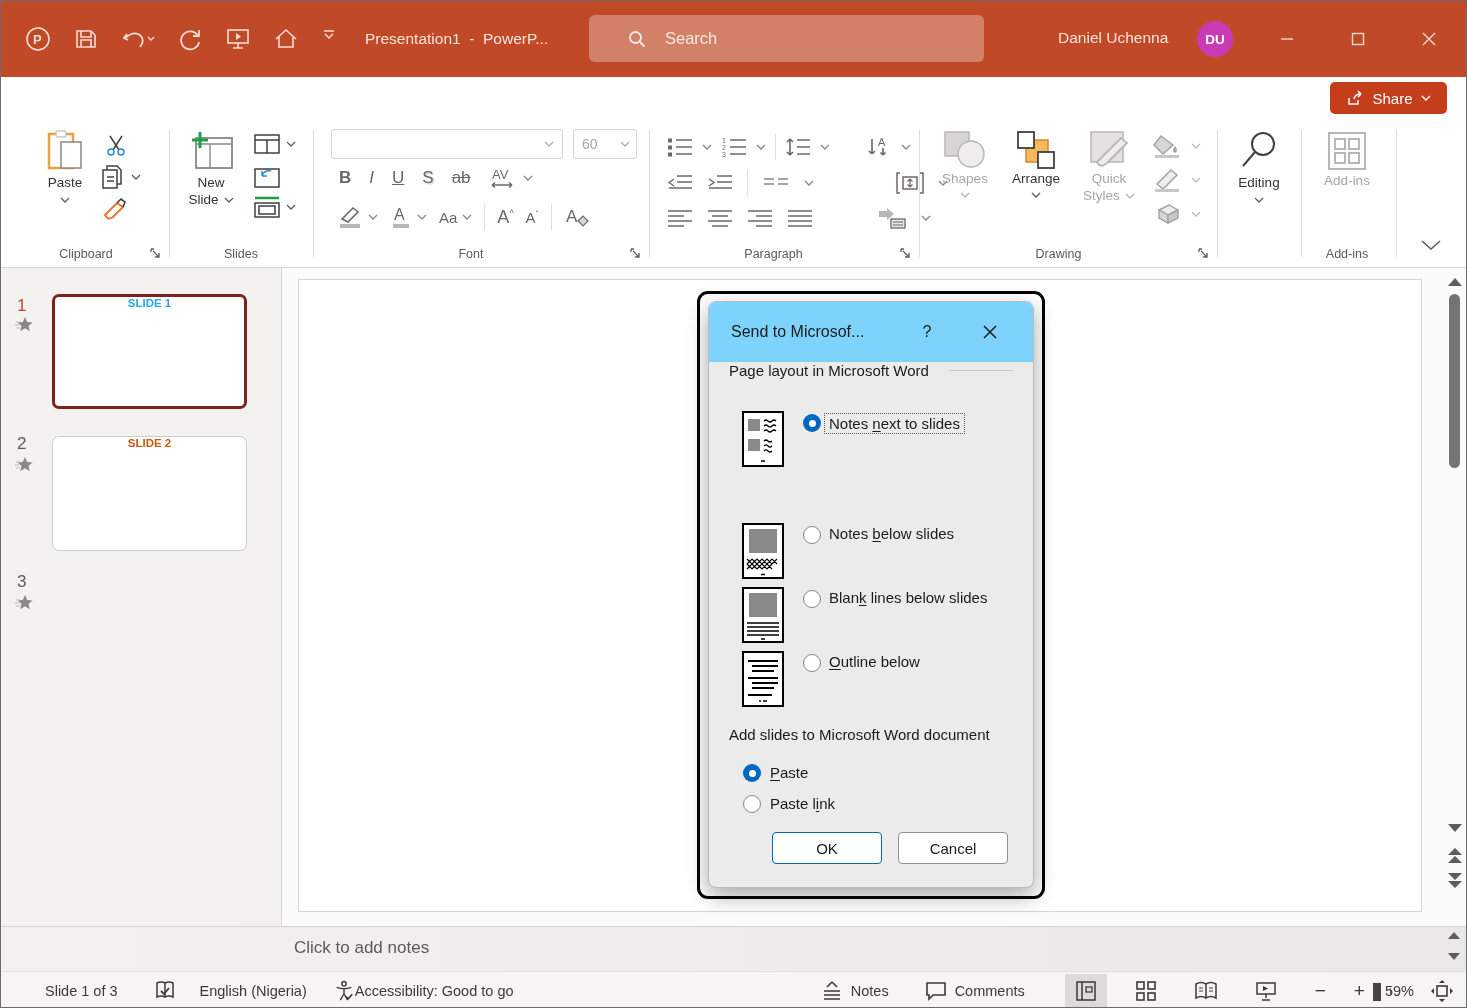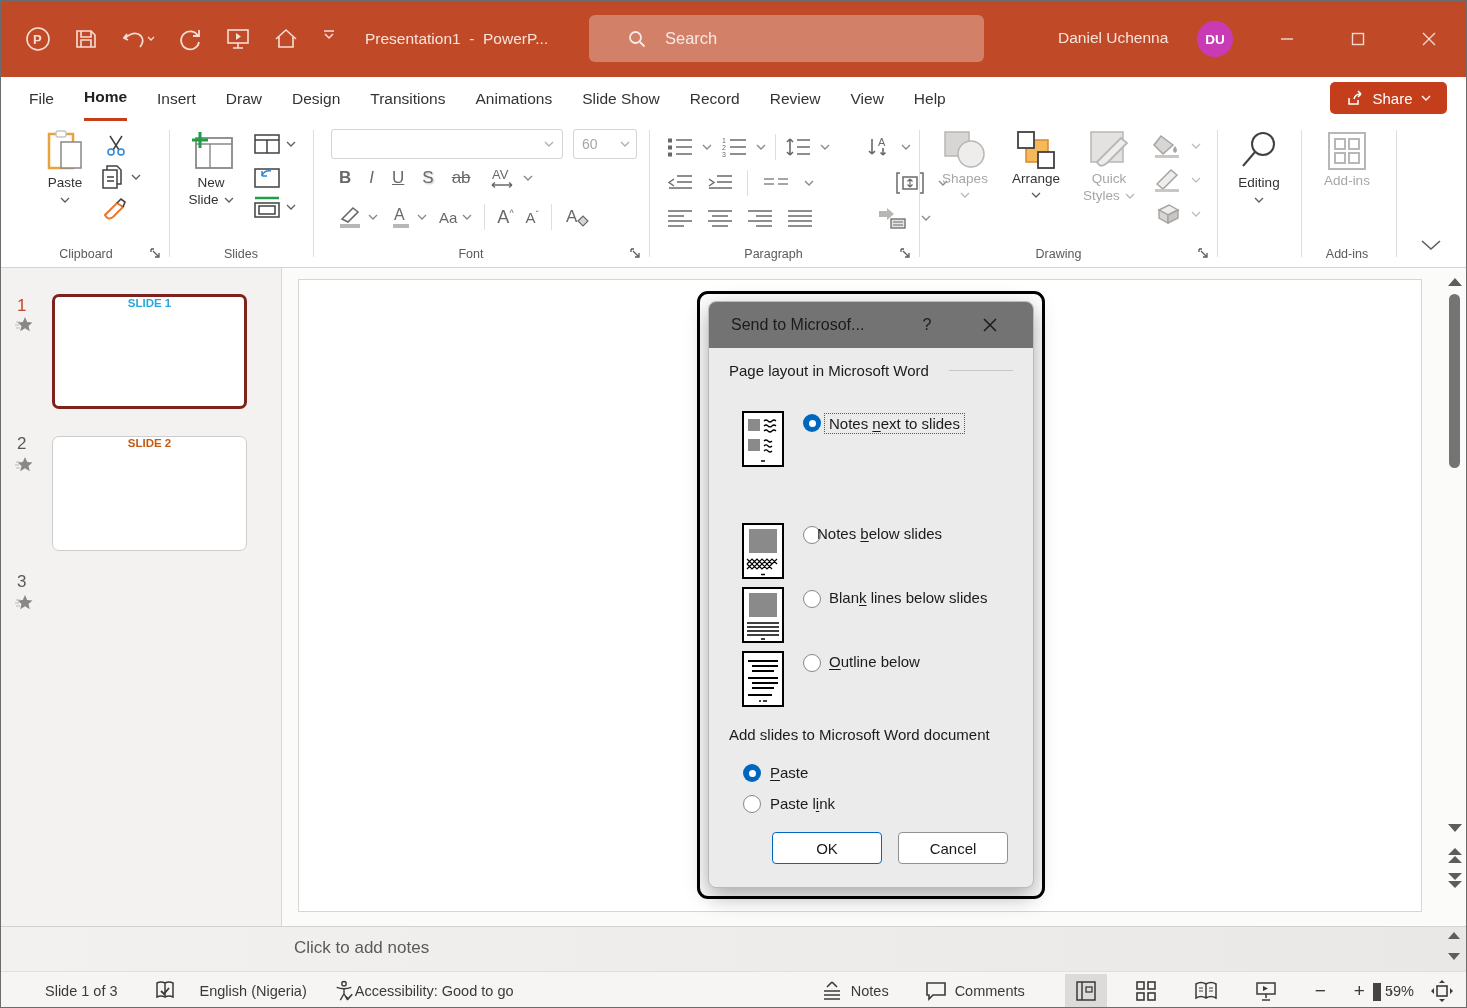--- a/index.html
+++ b/index.html
@@ -45,21 +45,21 @@
   .snum{position:absolute;left:16px;font-size:17px;color:#5c5a58;}
   .sstar{position:absolute;left:14px;width:18px;height:18px;color:#7a7876;}
 
   
   #canvasarea{left:281px;top:267px;width:1162px;height:658px;background:#fbfbfa;}
   #slidecanvas{left:297px;top:278px;width:1124px;height:633px;background:#fff;border:1px solid #d8d6d4;}
 
   
   #dlgframe{left:696px;top:290px;width:348px;height:608px;border:3px solid #000;border-radius:11px;background:transparent;}
   #dlg{left:707px;top:300px;width:326px;height:587px;background:#ebebeb;border-radius:8px;box-shadow:0 8px 22px rgba(0,0,0,.35);overflow:hidden;border:1px solid #bdbbb9;}
-  #dlgtitle{position:absolute;left:0;top:0;width:100%;height:46px;background:#737373;display:flex;align-items:center;}
+  #dlgtitle{position:absolute;left:0;top:0;width:100%;height:60px;background:#7dd3fc;display:flex;align-items:center;}
   #dlgtitle .t{margin-left:22px;font-size:16px;color:#1b1b1b;flex:0 0 auto;}
   .dlghdr{position:absolute;left:20px;font-size:15px;color:#1b1b1b;}
   .hairline{position:absolute;height:1px;background:#c9c7c5;}
   .optrow{position:absolute;left:0;width:100%;height:62px;}
   .opticon{position:absolute;left:33px;top:0;}
   .radio{position:absolute;width:18px;height:18px;border-radius:50%;border:1.5px solid #8a8886;background:#fff;}
   .radio.checked{border:none;background:#0067C0;}
   .radio.checked::after{content:"";position:absolute;left:5.5px;top:5.5px;width:7px;height:7px;border-radius:50%;background:#fff;}
   .optlabel{position:absolute;font-size:15px;color:#1b1b1b;white-space:nowrap;}
   .optlabel.focused{border:1px dotted #595959;padding:1px 4px;margin-left:-5px;}
@@ -165,34 +165,20 @@
     <svg viewBox="0 0 14 14" width="14" height="14" fill="none" stroke="#f3d9d0" stroke-width="1.4">
         <rect x="1.5" y="1.5" width="11" height="11"></rect>
       </svg>
   </div>
   <div class="abs winbtn" style="left:1405px;top:15px;">
     <svg viewBox="0 0 14 14" width="14" height="14" stroke="#f3d9d0" stroke-width="1.4">
         <path d="M1 1 L13 13 M13 1 L1 13"></path>
       </svg>
   </div>
 
-  <div id="tabrow" class="abs">
-    <span class="tab" style="margin-left:28px">File</span>
-    <span class="tab active">Home</span>
-    <span class="tab">Insert</span>
-    <span class="tab">Draw</span>
-    <span class="tab">Design</span>
-    <span class="tab">Transitions</span>
-    <span class="tab">Animations</span>
-    <span class="tab">Slide Show</span>
-    <span class="tab">Record</span>
-    <span class="tab">Review</span>
-    <span class="tab">View</span>
-    <span class="tab">Help</span>
-  </div>
   <div id="sharebtn" class="abs">
     <svg viewBox="0 0 18 18" width="18" height="18" fill="none" stroke="#fff" stroke-width="1.5">
         <path d="M3 9 v6 h9 v-4"></path>
         <path d="M8 10 q1-5 7-5 M15 5 l-3-3 M15 5 l-3 3"></path>
       </svg>
     <span>Share</span>
     <svg viewBox="0 0 10 10" width="10" height="10" fill="none" stroke="#fff" stroke-width="1.4">
         <path d="M1 3 l4 4 l4 -4"></path>
       </svg>
   </div>
@@ -630,21 +616,21 @@
     <div class="optrow" style="top:221px">
       <span class="opticon">
         <svg viewBox="0 0 42 56" width="42" height="56">
             <rect x="1" y="1" width="40" height="54" fill="#fff" stroke="#000" stroke-width="2"></rect>
             <rect x="7" y="6" width="28" height="24" fill="#8a8a8a"></rect>
             <path d="M5 36 l5 5 l5 -5 l5 5 l5 -5 l5 5 l5 -5 M5 41 l5 -5 l5 5 l5 -5 l5 5 l5 -5 l5 5 M5 41 l5 5 l5 -5 l5 5 l5 -5 l5 5 M5 46 l5 -5 l5 5 l5 -5 l5 5 l5 -5" fill="none" stroke="#000" stroke-width="1.2"></path>
             <path d="M19 51.5 h4" stroke="#000" stroke-width="1.5"></path>
           </svg>
       </span>
       <span class="radio" style="left:94px;top:3px"></span>
-      <span class="optlabel" style="left:108px;top:2px"><span>Notes </span><span class="key">b</span><span>elow slides</span></span>
+      <span class="optlabel" style="left:120px;top:2px"><span>Notes </span><span class="key">b</span><span>elow slides</span></span>
     </div>
 
     <div class="optrow" style="top:285px">
       <span class="opticon">
         <svg viewBox="0 0 42 56" width="42" height="56">
             <rect x="1" y="1" width="40" height="54" fill="#fff" stroke="#000" stroke-width="2"></rect>
             <rect x="7" y="6" width="28" height="24" fill="#8a8a8a"></rect>
             <path d="M5 36 h32 M5 40 h32 M5 44 h32 M5 48 h32" stroke="#000" stroke-width="1.6"></path>
             <path d="M19 52 h4" stroke="#000" stroke-width="1.5"></path>
           </svg>

